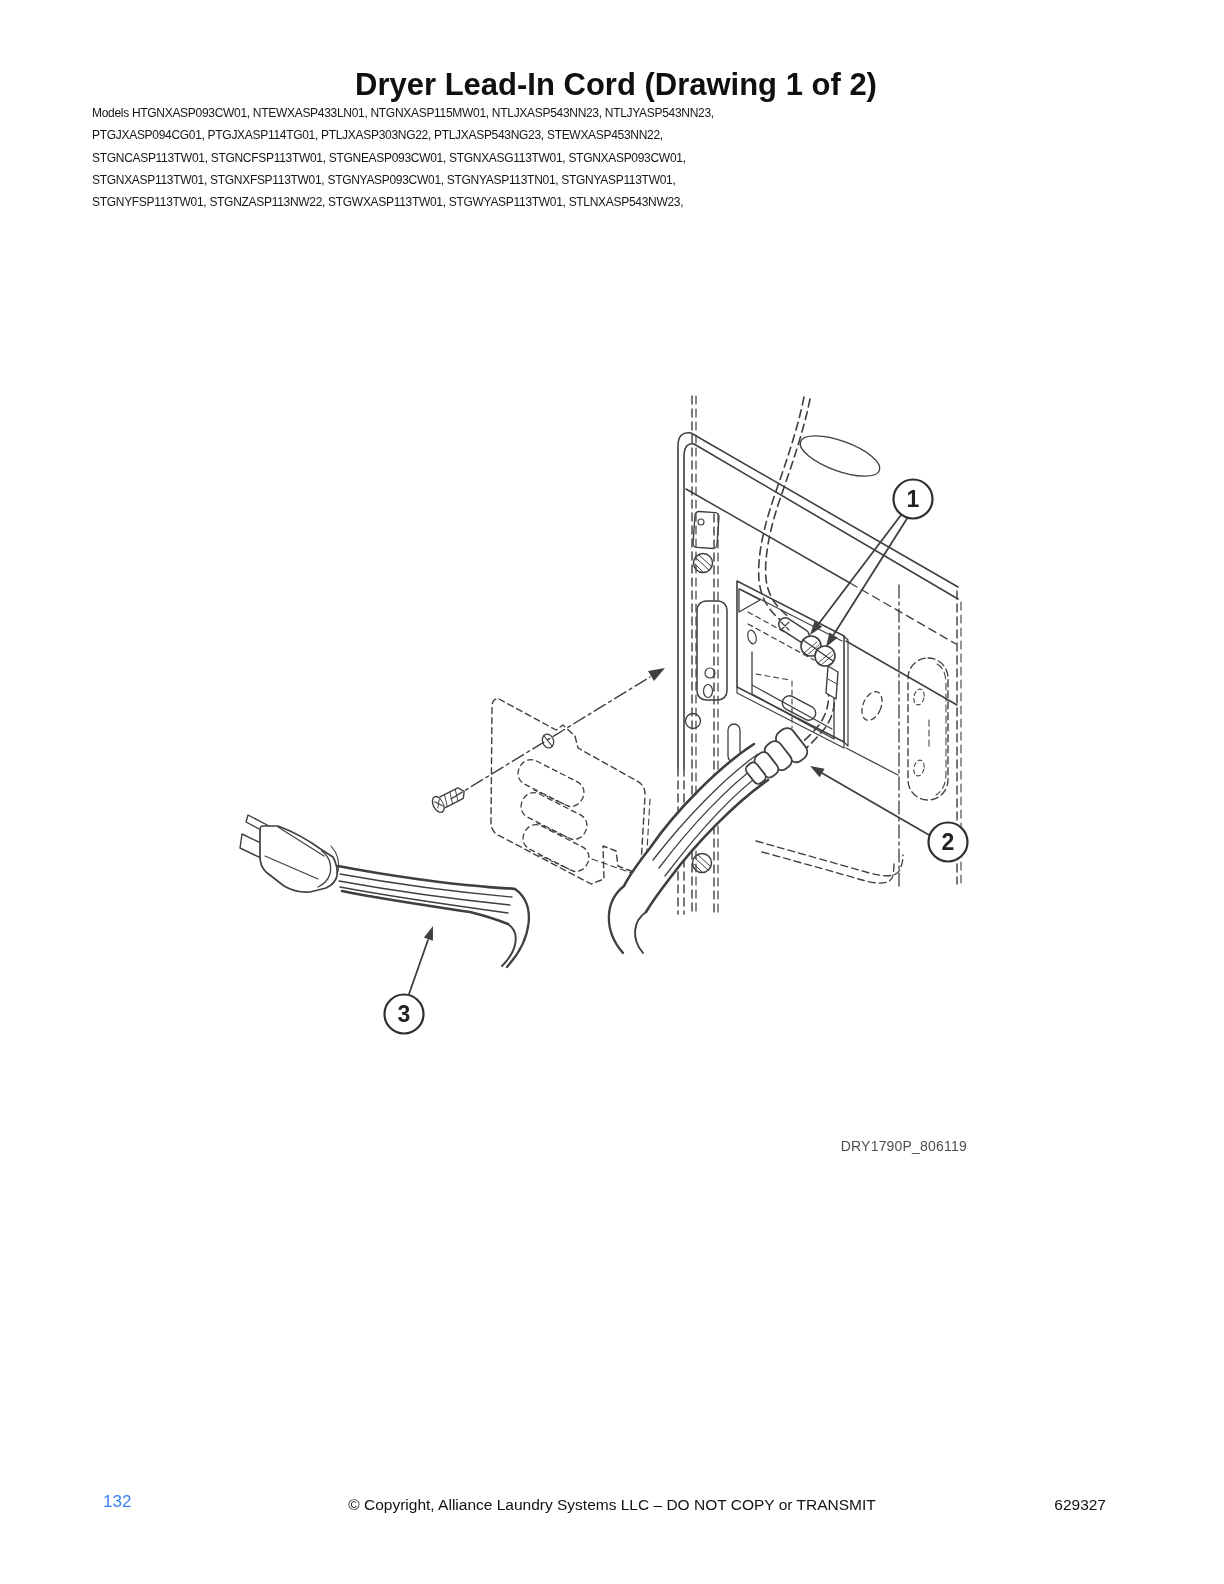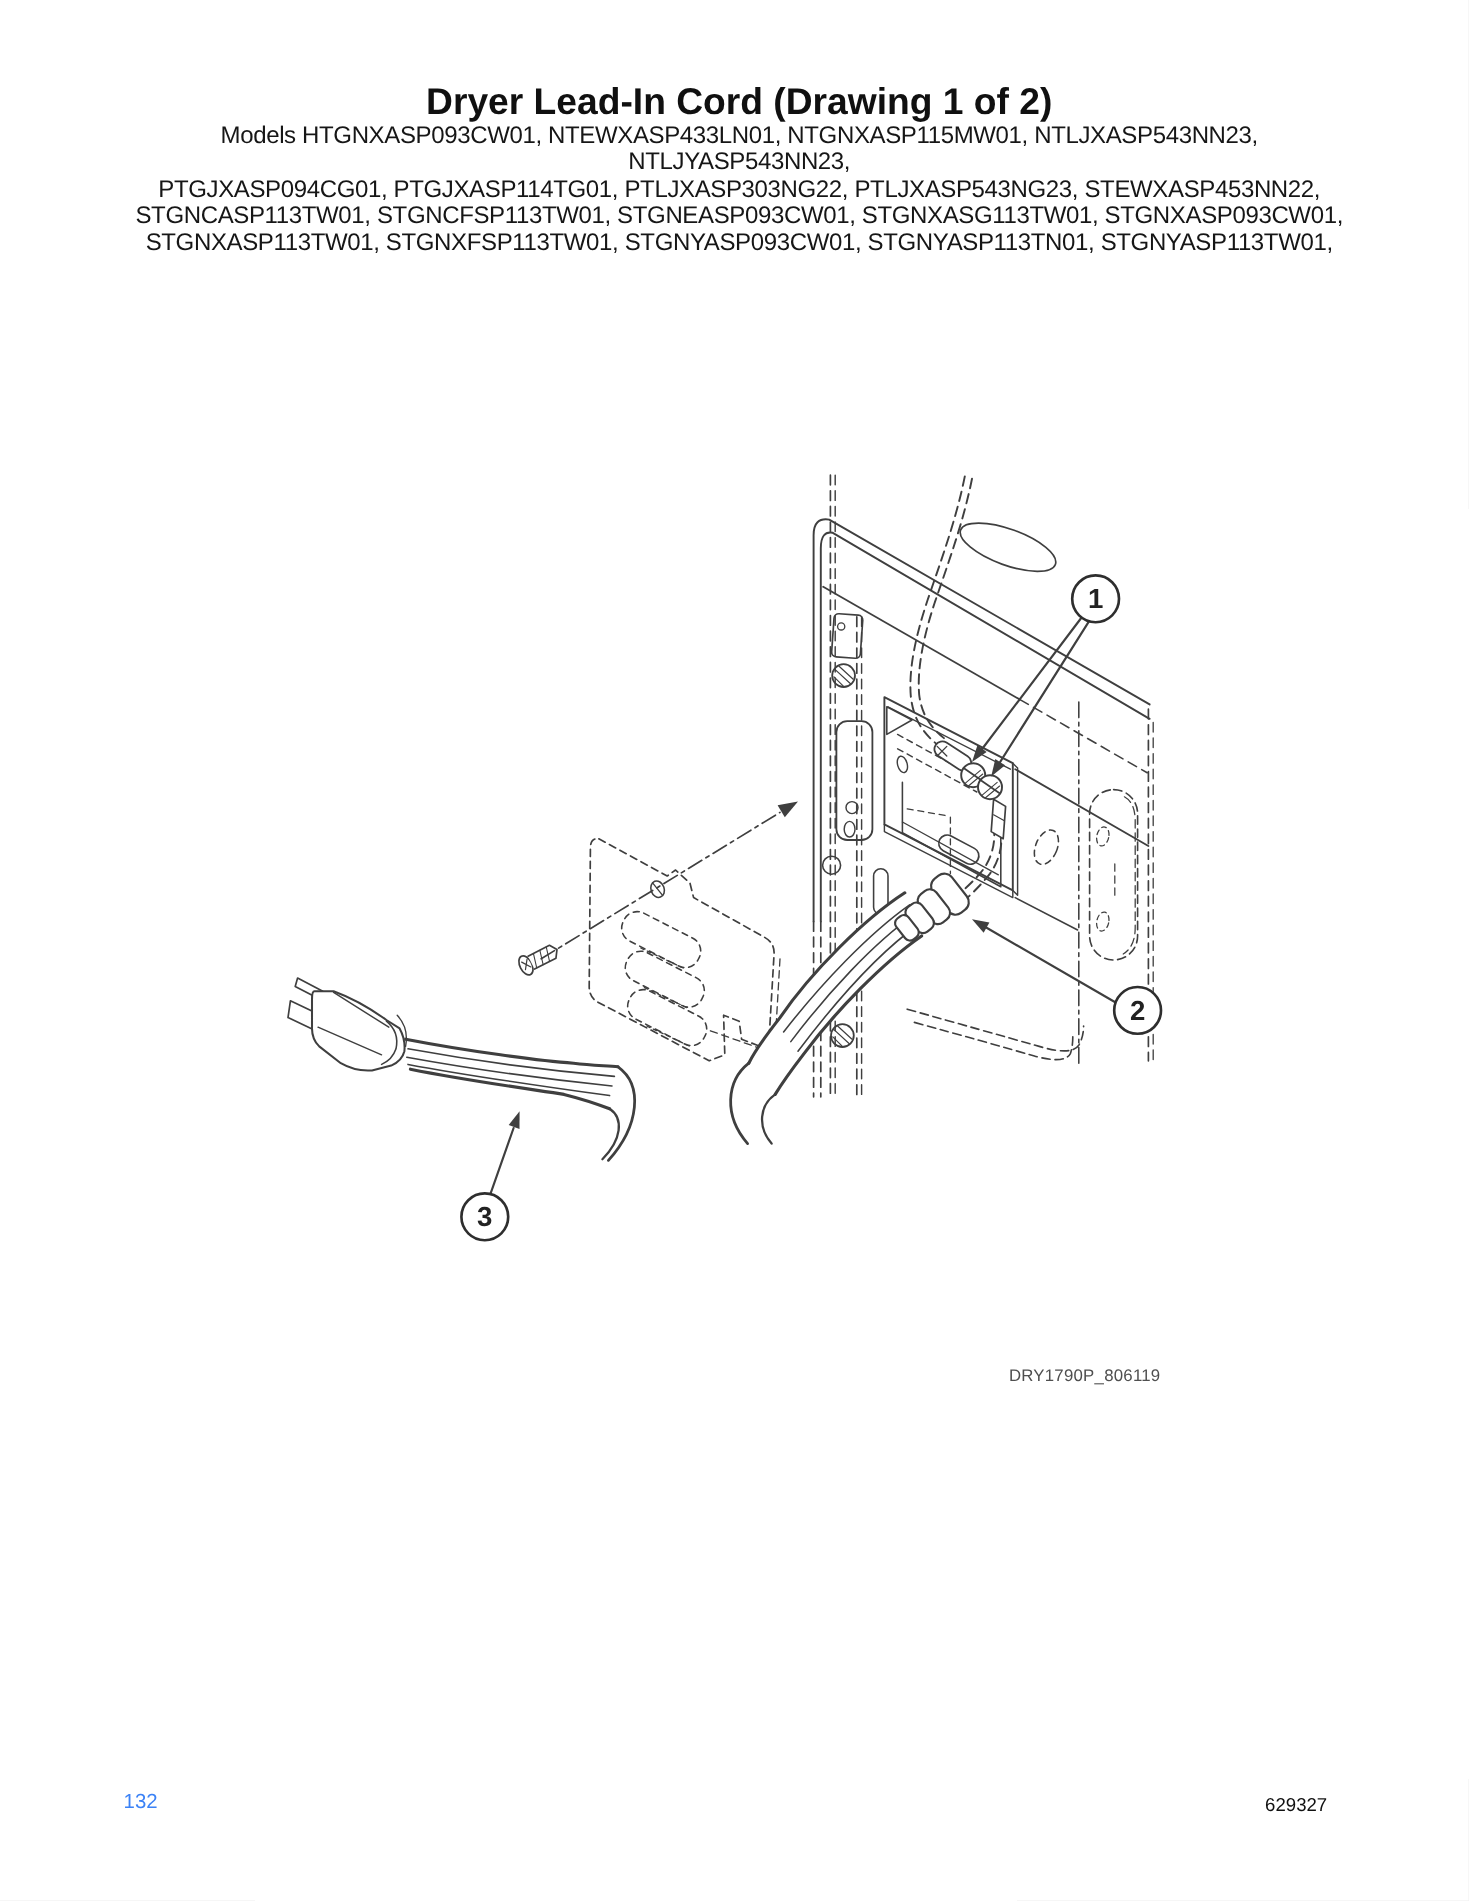--- a/index.html
+++ b/index.html
@@ -13,22 +13,21 @@
     margin:0 auto;
   }
   .title{
     position:absolute;top:64px;left:0;width:1224px;
     margin:4px;text-align:center;
     font-size:31px;font-weight:bold;color:#101010;
     line-height:34px;letter-spacing:0;
   }
   .models{
     position:absolute;top:102px;left:92px;width:1048px;
-    text-align:center;
-    font-size:20px;line-height:22.3px;letter-spacing:-0.3px;
+    font-size:12px;line-height:22.3px;letter-spacing:-0.3px;
     color:#161616;
   }
   .diagram-svg{position:absolute;top:0;left:0;}
   .drawing-code{
     position:absolute;top:1118px;left:760px;width:207px;
     text-align:right;font-size:14px;color:#4f4f4f;letter-spacing:0.2px;margin-top:20px;
   }
   .footer-page{
     position:absolute;top:1492px;left:103px;
     font-size:17px;color:#3b82f6;text-align:center;
@@ -47,20 +46,21 @@
 
 <div class="page">
 
   <h1 class="title">Dryer Lead-In Cord (Drawing 1 of 2)</h1>
 
   <div class="models">
     <div>Models HTGNXASP093CW01, NTEWXASP433LN01, NTGNXASP115MW01, NTLJXASP543NN23, NTLJYASP543NN23,</div>
     <div>PTGJXASP094CG01, PTGJXASP114TG01, PTLJXASP303NG22, PTLJXASP543NG23, STEWXASP453NN22,</div>
     <div>STGNCASP113TW01, STGNCFSP113TW01, STGNEASP093CW01, STGNXASG113TW01, STGNXASP093CW01,</div>
     <div>STGNXASP113TW01, STGNXFSP113TW01, STGNYASP093CW01, STGNYASP113TN01, STGNYASP113TW01,</div>
+    <div>STGNYFSP113TW01, STGNZASP113NW22, STGWXASP113TW01, STGWYASP113TW01, STLNXASP543NW23,</div>
   </div>
 
   <svg class="diagram-svg" width="1224" height="1584" viewBox="0 0 1224 1584">
     <g stroke="#3f3f3f" fill="none" stroke-linecap="round" stroke-linejoin="round">
 
       <g>
 
         <path d="M958,587 L691,433 Q678,431 678,446 L678,768" stroke-width="1.6"></path>
         <path d="M958,599 L694,444 Q684,442 684,457 L684,768" stroke-width="1.6"></path>
         <path d="M686,489 L850,583" stroke-width="1.5"></path>
@@ -247,15 +247,16 @@
           <text x="404" y="1022" fill="#222" stroke="none">3</text>
         </g>
       </g>
 
     </g>
   </svg>
 
   <div class="drawing-code">DRY1790P_806119</div>
 
   <div class="footer-page">132</div>
+  <div class="footer-copy">© Copyright, Alliance Laundry Systems LLC – DO NOT COPY or TRANSMIT</div>
   <div class="footer-doc">629327</div>
 
 </div>
 
 </body></html>

